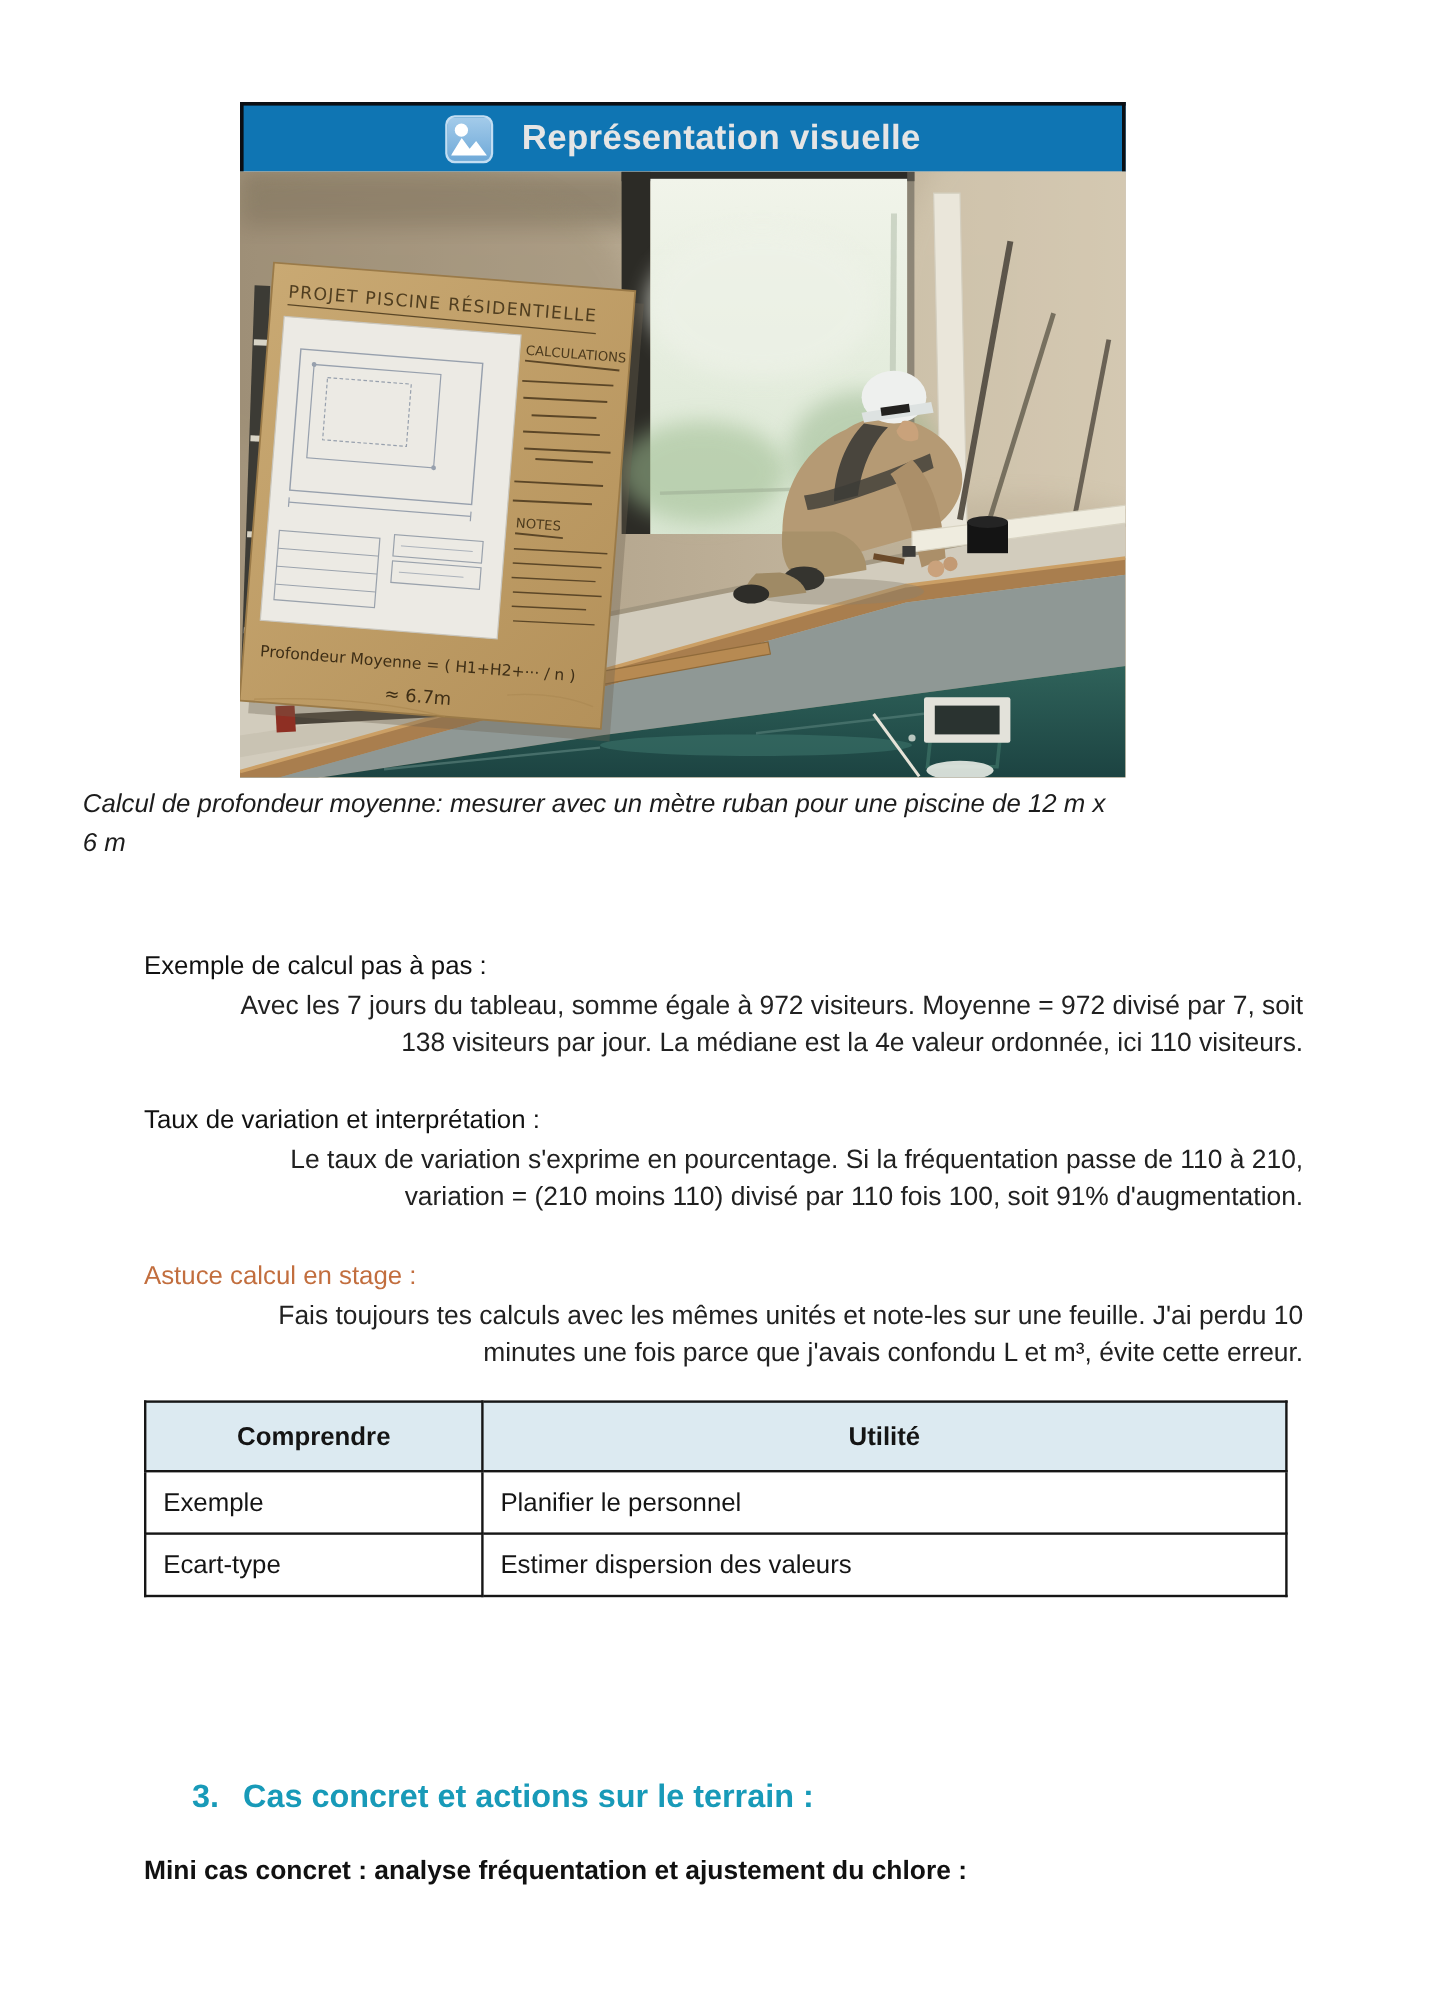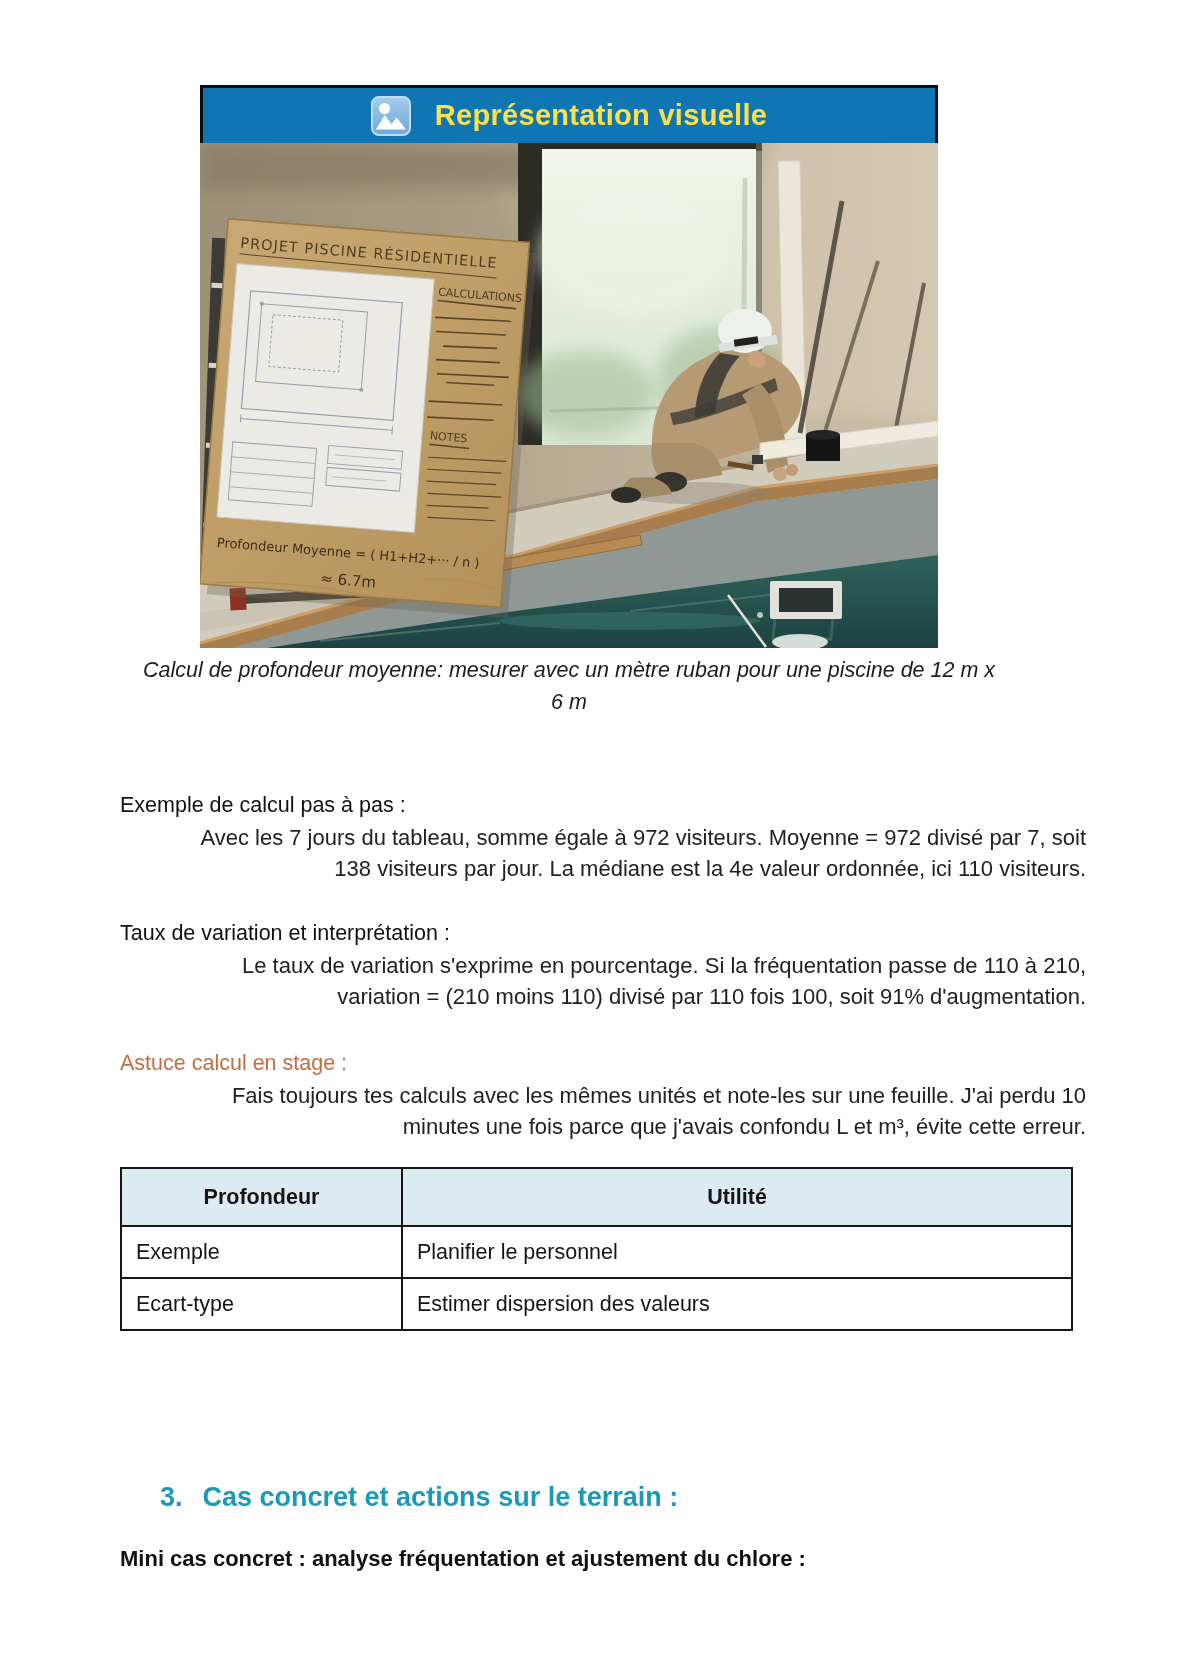--- a/index.html
+++ b/index.html
@@ -19,30 +19,30 @@
   .img-icon{
     width:40px;height:40px;border-radius:8px;flex:0 0 auto;position:relative;
     background:linear-gradient(180deg,#a3cbea,#6fa9d8);
     border:2px solid #c2ddf2;box-sizing:border-box;
   }
   .img-icon .sun{position:absolute;top:5px;left:6px;width:11px;height:11px;border-radius:50%;background:#ffffff;}
   .img-icon .mountain{
     position:absolute;left:3px;right:3px;bottom:4px;height:17px;background:#ffffff;
     clip-path:polygon(0% 100%,30% 15%,52% 68%,70% 30%,100% 100%);
   }
-  .banner-title{color:#fde047;font-size:29px;font-weight:800;letter-spacing:.3px;margin-left:11px;}
+  .banner-title{color:#e5e5e5;font-size:29px;font-weight:800;letter-spacing:.3px;margin-left:11px;}
 
   
   .photo{left:200px;top:143px;width:738px;height:505px;overflow:hidden;background:#b3a68e;}
   .photo svg{display:block;}
 
   
   .caption-wrap{left:200px;top:654px;width:738px;}
   .caption{
-    width:1000px;margin-left:-131px;text-align:center;font-style:italic;
+    width:1000px;margin-left:-131px;text-align:left;font-style:italic;
     font-size:21.5px;line-height:32px;color:#1c1c1c;
   }
 
   
   .col{left:120px;width:966px;}
   .h-bold{font-size:21.5px;line-height:30px;font-weight:400;color:#111111;}
   .para{font-size:22px;line-height:31px;color:#212121;white-space:pre-line;text-align:right;}
   .h-orange{font-size:21.5px;line-height:30px;font-weight:400;color:#c26e3e;}
 
   
@@ -274,21 +274,21 @@
 <div class="abs col para" style="top:1080px">Fais toujours tes calculs avec les mêmes unités et note-les sur une feuille. J'ai perdu 10
 minutes une fois parce que j'avais confondu L et m³, évite cette erreur.</div>
 
 <table class="abs stats-table">
   <colgroup>
       <col class="col-ind">
       <col>
     </colgroup>
   <thead>
     <tr>
-      <th>Profondeur</th>
+      <th>Comprendre</th>
       <th>Utilité</th>
     </tr>
   </thead>
   <tbody>
     <tr>
       <td>Exemple</td>
       <td>Planifier le personnel</td>
     </tr>
     <tr>
       <td>Ecart-type</td>

